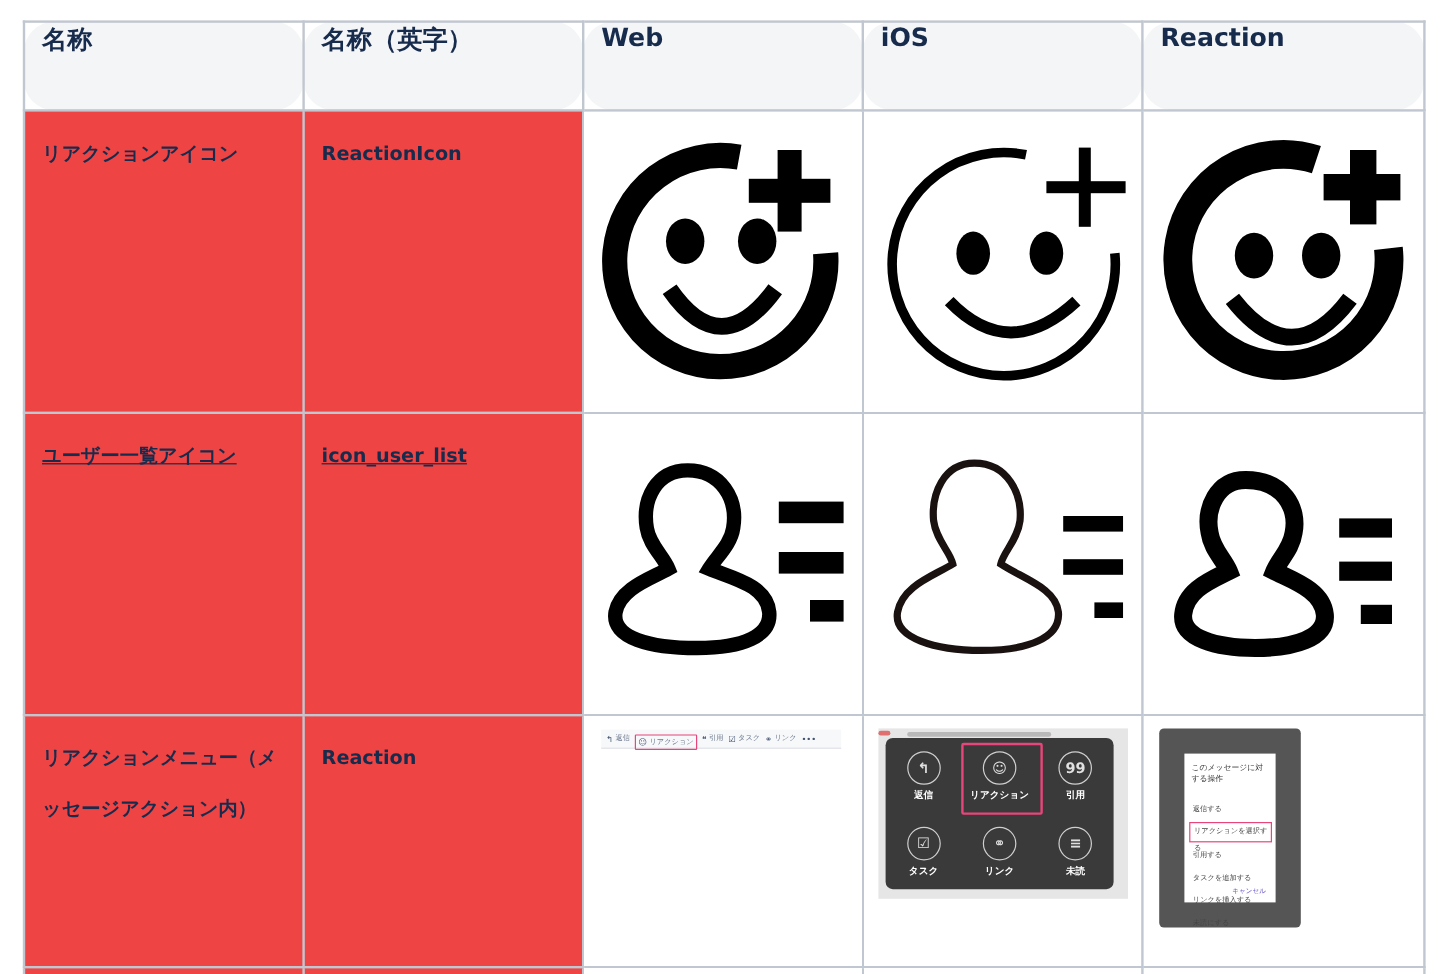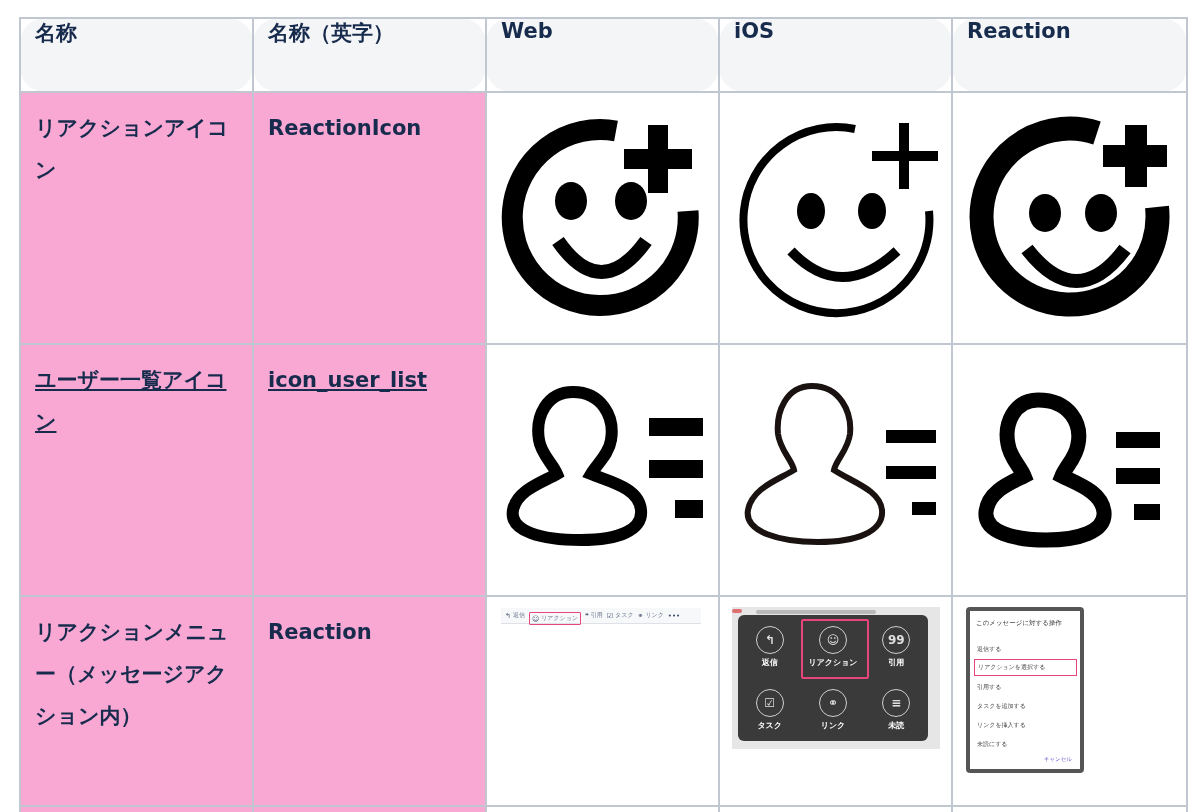--- a/index.html
+++ b/index.html
@@ -15,22 +15,22 @@
     border: 2px solid #c1c7d0;
     vertical-align: top;
     text-align: left;
   }
   th.hcell {
     background: #f4f5f7; height: 74px;
     padding: 0 14px; vertical-align: middle;
     font-size: 21px; font-weight: bold; color: #172b4d; border-radius: 25px;
   }
   td.label-cell {
-    background: #f9a8d4; padding: 14px 14px;
-    font-size: 21px; font-weight: bold; line-height: 42px; color: #172b4d;
+    background: #ef4444; padding: 14px 14px;
+    font-size: 16px; font-weight: bold; line-height: 42px; color: #172b4d;
     word-break: break-all;
   }
   td.img-cell { background: #ffffff; padding: 0; position: relative; }
   tr.r1 td { height: 252px; }
   tr.r2 td { height: 252px; text-decoration: underline; }
   tr.r3 td { height: 210px; }
   tr.r4 td { height: 20px; }
 
   .icon-wrap { position: absolute; left: 0; top: 0; width: 100%; height: 100%; display: flex; align-items: center; justify-content: center; }
   .icon-wrap svg { display: block; }
@@ -55,21 +55,21 @@
     background: #3a3a3a; border-radius: 6px;
     display: grid; grid-template-columns: repeat(3, 1fr); grid-template-rows: repeat(2, 1fr);
   }
   .ios-btn { display: flex; flex-direction: column; align-items: center; justify-content: center; gap: 3px; color: #ffffff; font-size: 8px; font-weight: bold; position: relative; }
   .ios-btn .circ { width: 28px; height: 28px; border: 1.5px solid #cfcfcf; border-radius: 50%; display: flex; align-items: center; justify-content: center; color: #e0e0e0; font-size: 12px; }
   .ios-btn.sel::after { content: ""; position: absolute; left: 0; top: 4px; width: 64px; height: 56px; border: 2px solid #e8457a; border-radius: 2px; }
 
   
   .and-shot {
     position: absolute; left: 13px; top: 10px; width: 118px; height: 166px;
-    background: #555; border-radius: 4px; padding: 4px;
+    background: #555; border-radius: 4px; padding: 21px;
   }
   .and-inner { background: #ffffff; width: 100%; height: 100%; padding: 8px 6px; font-size: 6px; color: #444; position: relative; }
   .and-inner .and-title { font-size: 6.5px; margin-bottom: 11px; color: #333; }
   .and-inner .and-item { height: 19px; line-height: 19px; padding-left: 1px; }
   .and-inner .and-item.sel { border: 1.5px solid #e8457a; line-height: 14px; height: 17px; margin: 1px -3px 1px -2px; padding-left: 3px; }
   .and-inner .and-cancel { position: absolute; right: 8px; bottom: 6px; color: #6a5acd; font-size: 5.5px; }
 </style>
 </head>
 <body>
 

